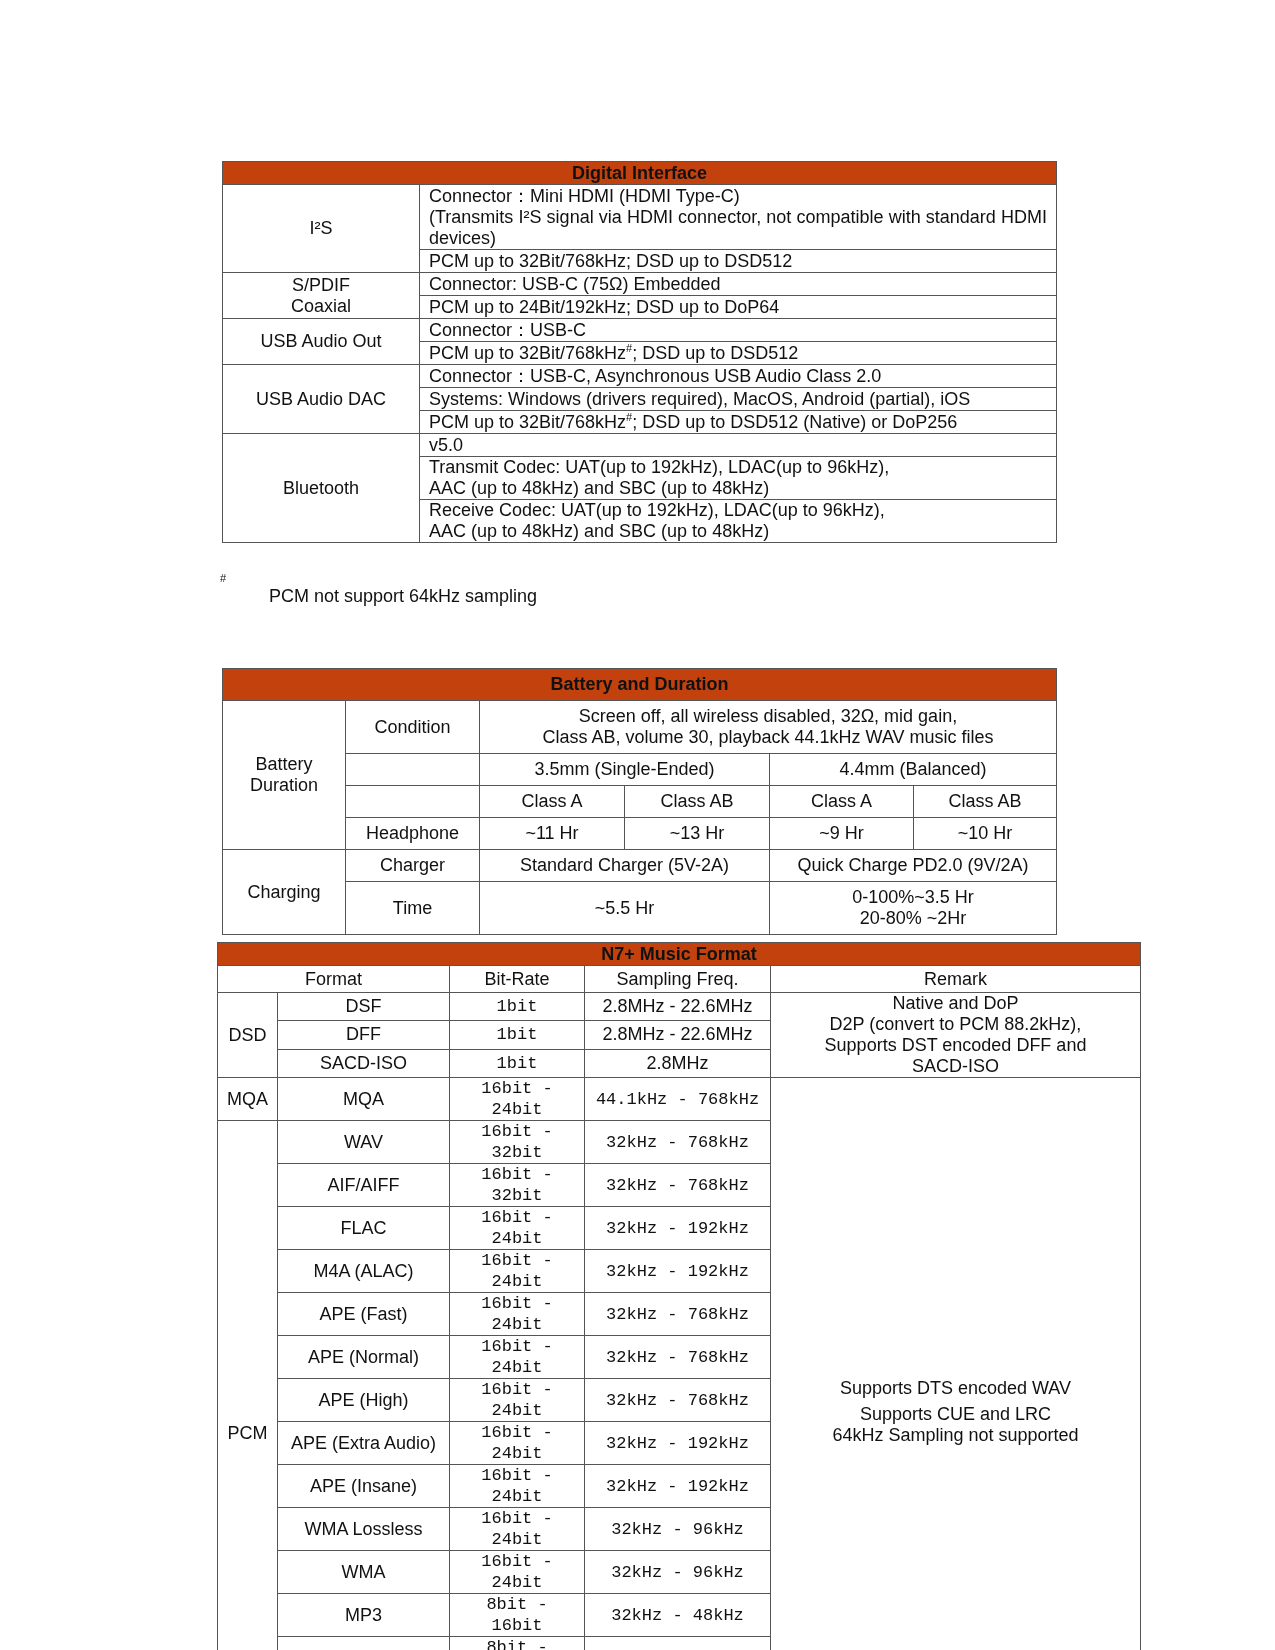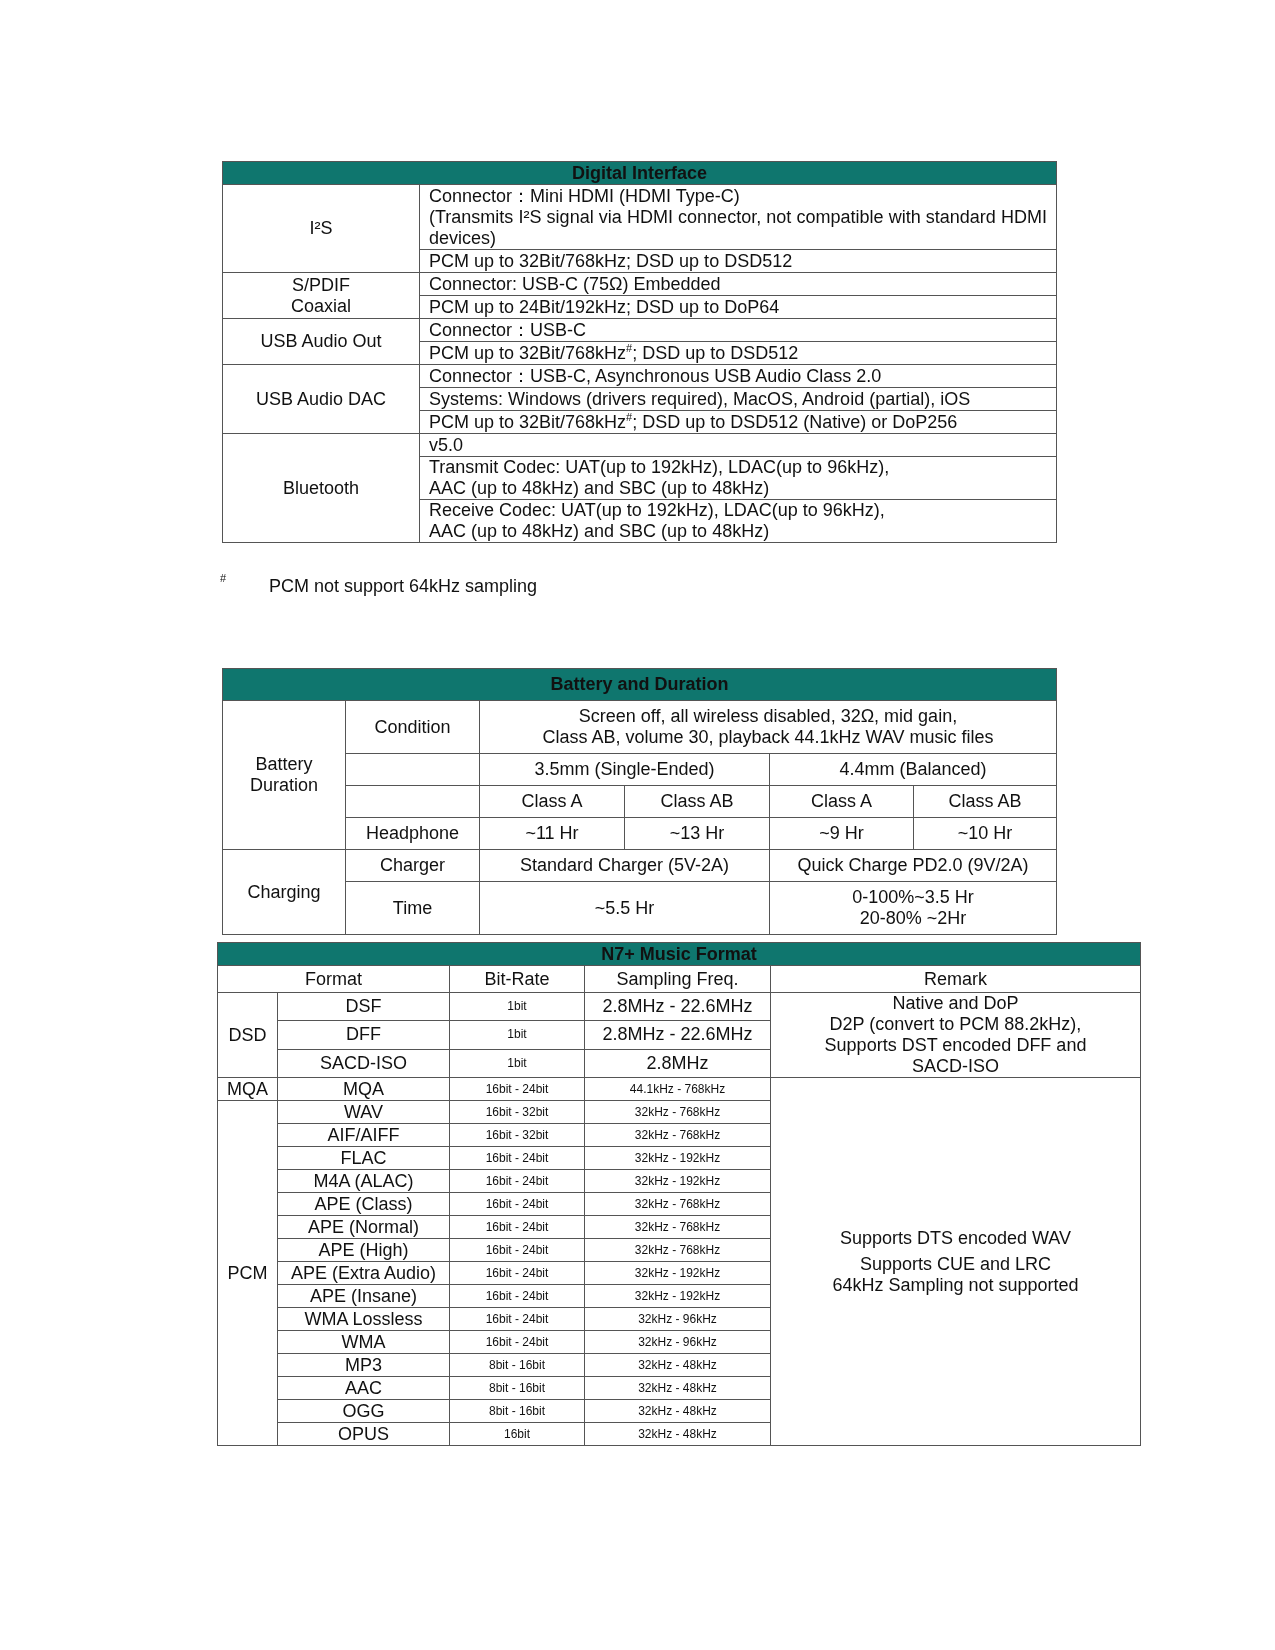--- a/index.html
+++ b/index.html
@@ -1,33 +1,33 @@
 <!DOCTYPE html>
 <html><head>
 <meta charset="utf-8">
 <style>
   html, body { margin: 0; padding: 0; background: #ffffff; }
   body { width: 1275px; height: 1650px; position: relative; font-family: "Liberation Sans", sans-serif; color: #111; }
   table { border-collapse: collapse; position: absolute; table-layout: fixed; }
   td, th { border: 1.5px solid #555; padding: 0 9px; font-size: 18px; line-height: 21px; vertical-align: middle; font-weight: normal; }
-  .hdr { background: #0f766e; font-weight: bold; text-align: center; height: 24px; }
+  .hdr { background: #c2410c; font-weight: bold; text-align: center; height: 24px; }
   .c { text-align: center; }
   .l { text-align: center; }
   .j { text-align: justify; }
   sup { font-size: 11px; line-height: 0; }
   #t1 { left: 222px; top: 161px; width: 835px; }
   #t1 td { height: 22px; }
   #footnote { position: absolute; left: 220px; top: 576px; font-size: 18px; }
   #footnote .mark { position: absolute; left: 0; top: -4px; font-size: 11px; }
-  #footnote .text { position: absolute; left: 49px; top: 0; white-space: nowrap; }
+  #footnote .text { position: absolute; left: 49px; top: 10px; white-space: nowrap; }
   #t2 { left: 222px; top: 668px; width: 835px; }
   #t2 td { height: 23px; padding: 4px 9px; }
   #t3 { left: 217px; top: 942px; width: 924px; border-radius: 27px; }
   #t3 td { height: 22px; padding: 0 6px; }
-  #t3 td.small { font-size: 12px; }
+  #t3 td.small { font-size: 17px; font-family: Liberation Mono, monospace; }
 </style>
 </head>
 <body>
 
 <table id="t1">
   <colgroup>
       <col style="width:197px">
       <col>
     </colgroup>
   <tbody>
@@ -229,21 +229,21 @@
         <td class="c">FLAC</td>
         <td class="c small">16bit - 24bit</td>
         <td class="c small">32kHz - 192kHz</td>
       </tr>
   <tr>
         <td class="c">M4A (ALAC)</td>
         <td class="c small">16bit - 24bit</td>
         <td class="c small">32kHz - 192kHz</td>
       </tr>
   <tr>
-        <td class="c">APE (Class)</td>
+        <td class="c">APE (Fast)</td>
         <td class="c small">16bit - 24bit</td>
         <td class="c small">32kHz - 768kHz</td>
       </tr>
   <tr>
         <td class="c">APE (Normal)</td>
         <td class="c small">16bit - 24bit</td>
         <td class="c small">32kHz - 768kHz</td>
       </tr>
   <tr>
         <td class="c">APE (High)</td>

